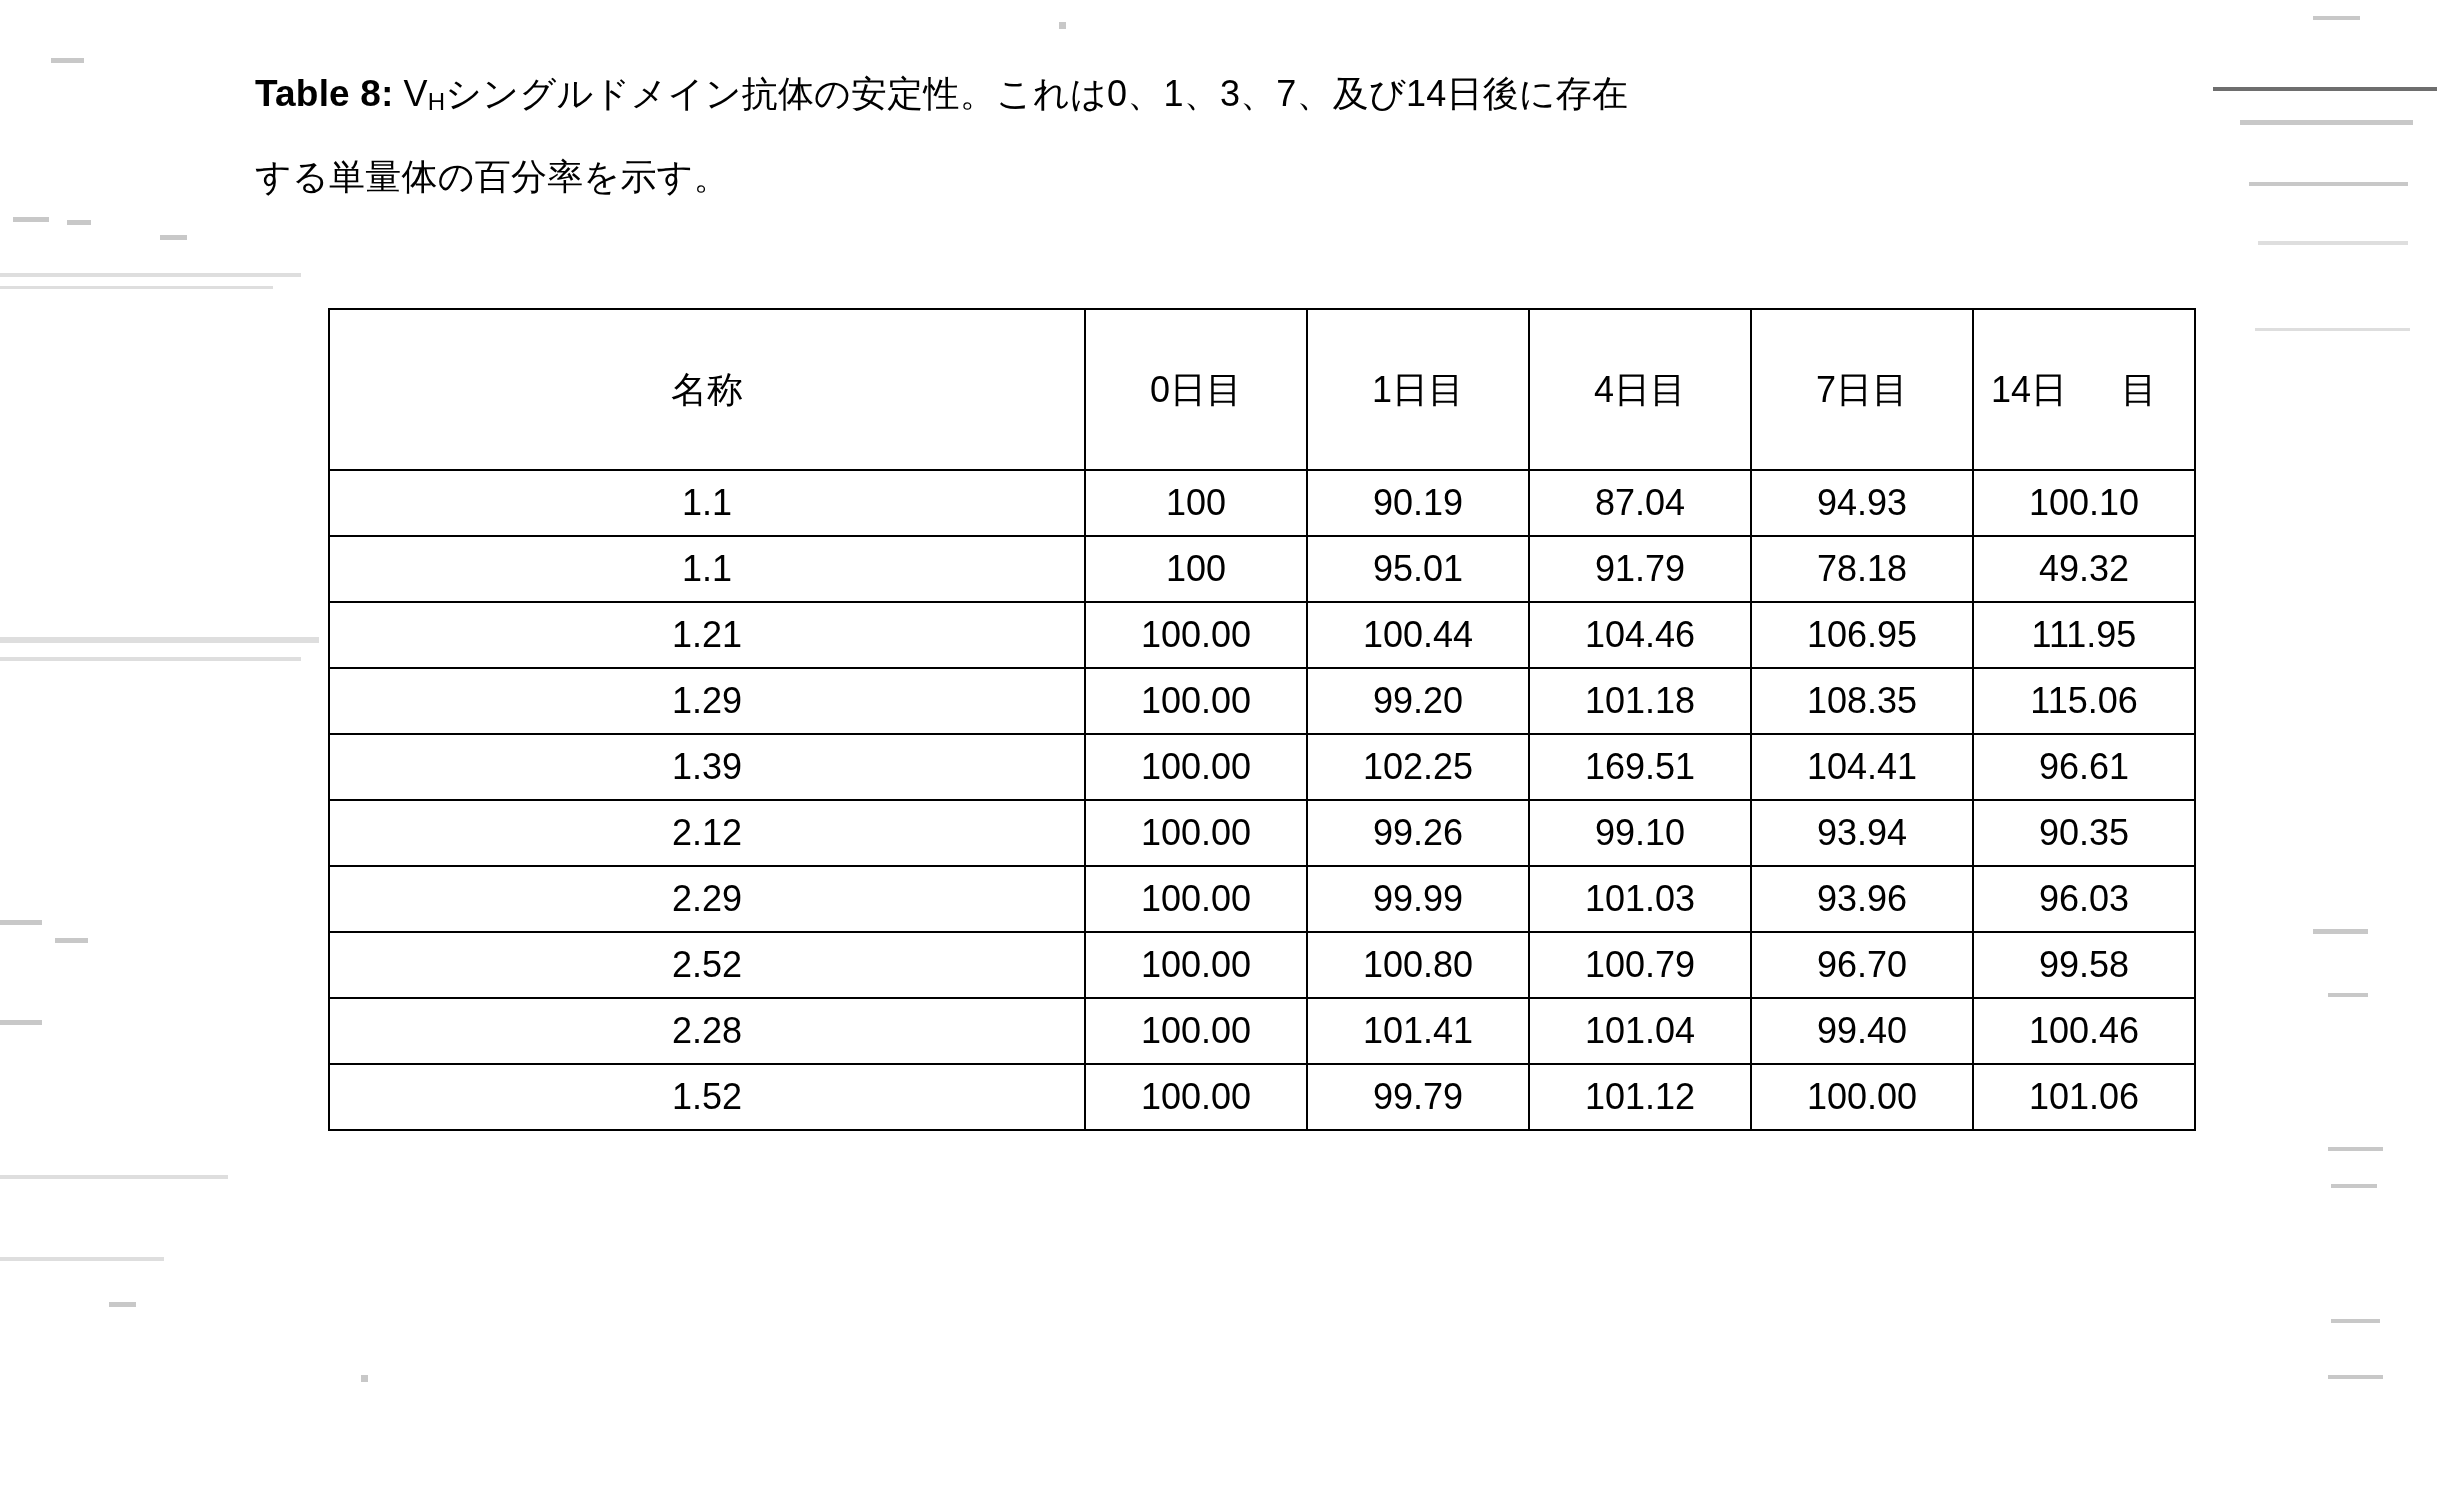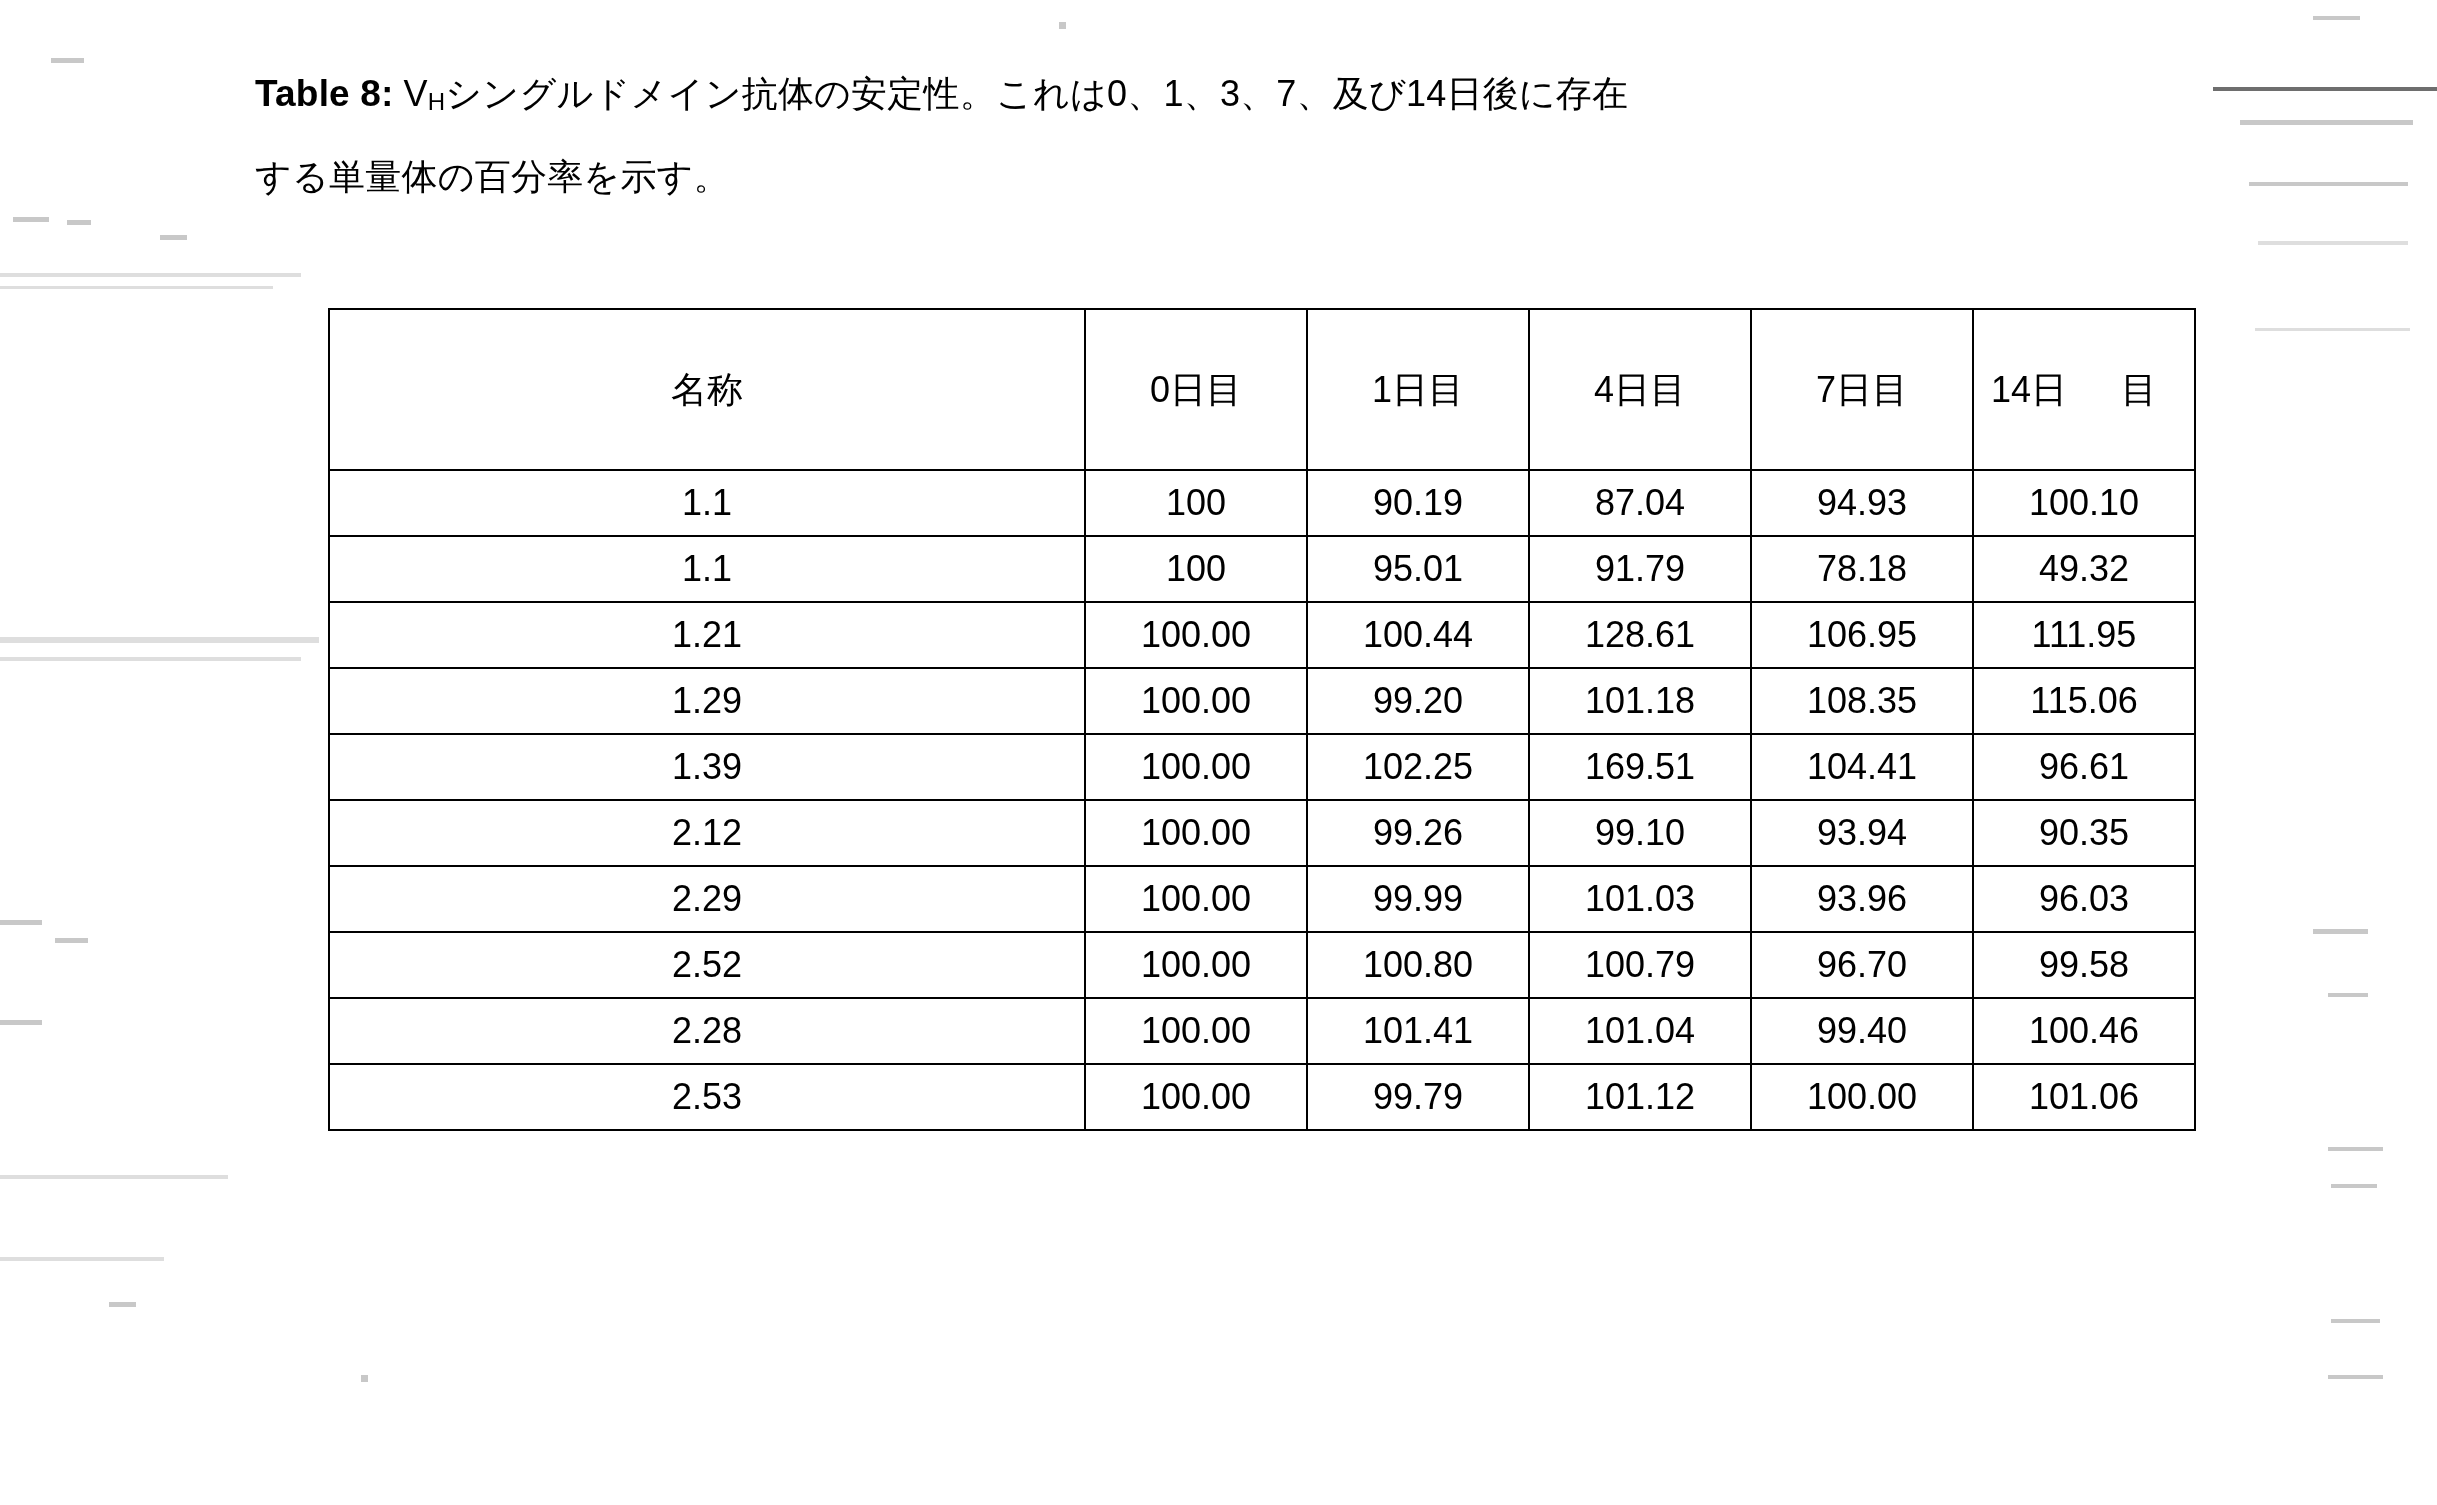--- a/index.html
+++ b/index.html
@@ -153,21 +153,21 @@
       <td>100</td>
       <td>95.01</td>
       <td>91.79</td>
       <td>78.18</td>
       <td>49.32</td>
     </tr>
     <tr>
       <td>1.21</td>
       <td>100.00</td>
       <td>100.44</td>
-      <td>128.61</td>
+      <td>104.46</td>
       <td>106.95</td>
       <td>111.95</td>
     </tr>
     <tr>
       <td>1.29</td>
       <td>100.00</td>
       <td>99.20</td>
       <td>101.18</td>
       <td>108.35</td>
       <td>115.06</td>
@@ -206,21 +206,21 @@
     </tr>
     <tr>
       <td>2.28</td>
       <td>100.00</td>
       <td>101.41</td>
       <td>101.04</td>
       <td>99.40</td>
       <td>100.46</td>
     </tr>
     <tr>
-      <td>2.53</td>
+      <td>1.52</td>
       <td>100.00</td>
       <td>99.79</td>
       <td>101.12</td>
       <td>100.00</td>
       <td>101.06</td>
     </tr>
   </tbody>
 </table>
 
 

